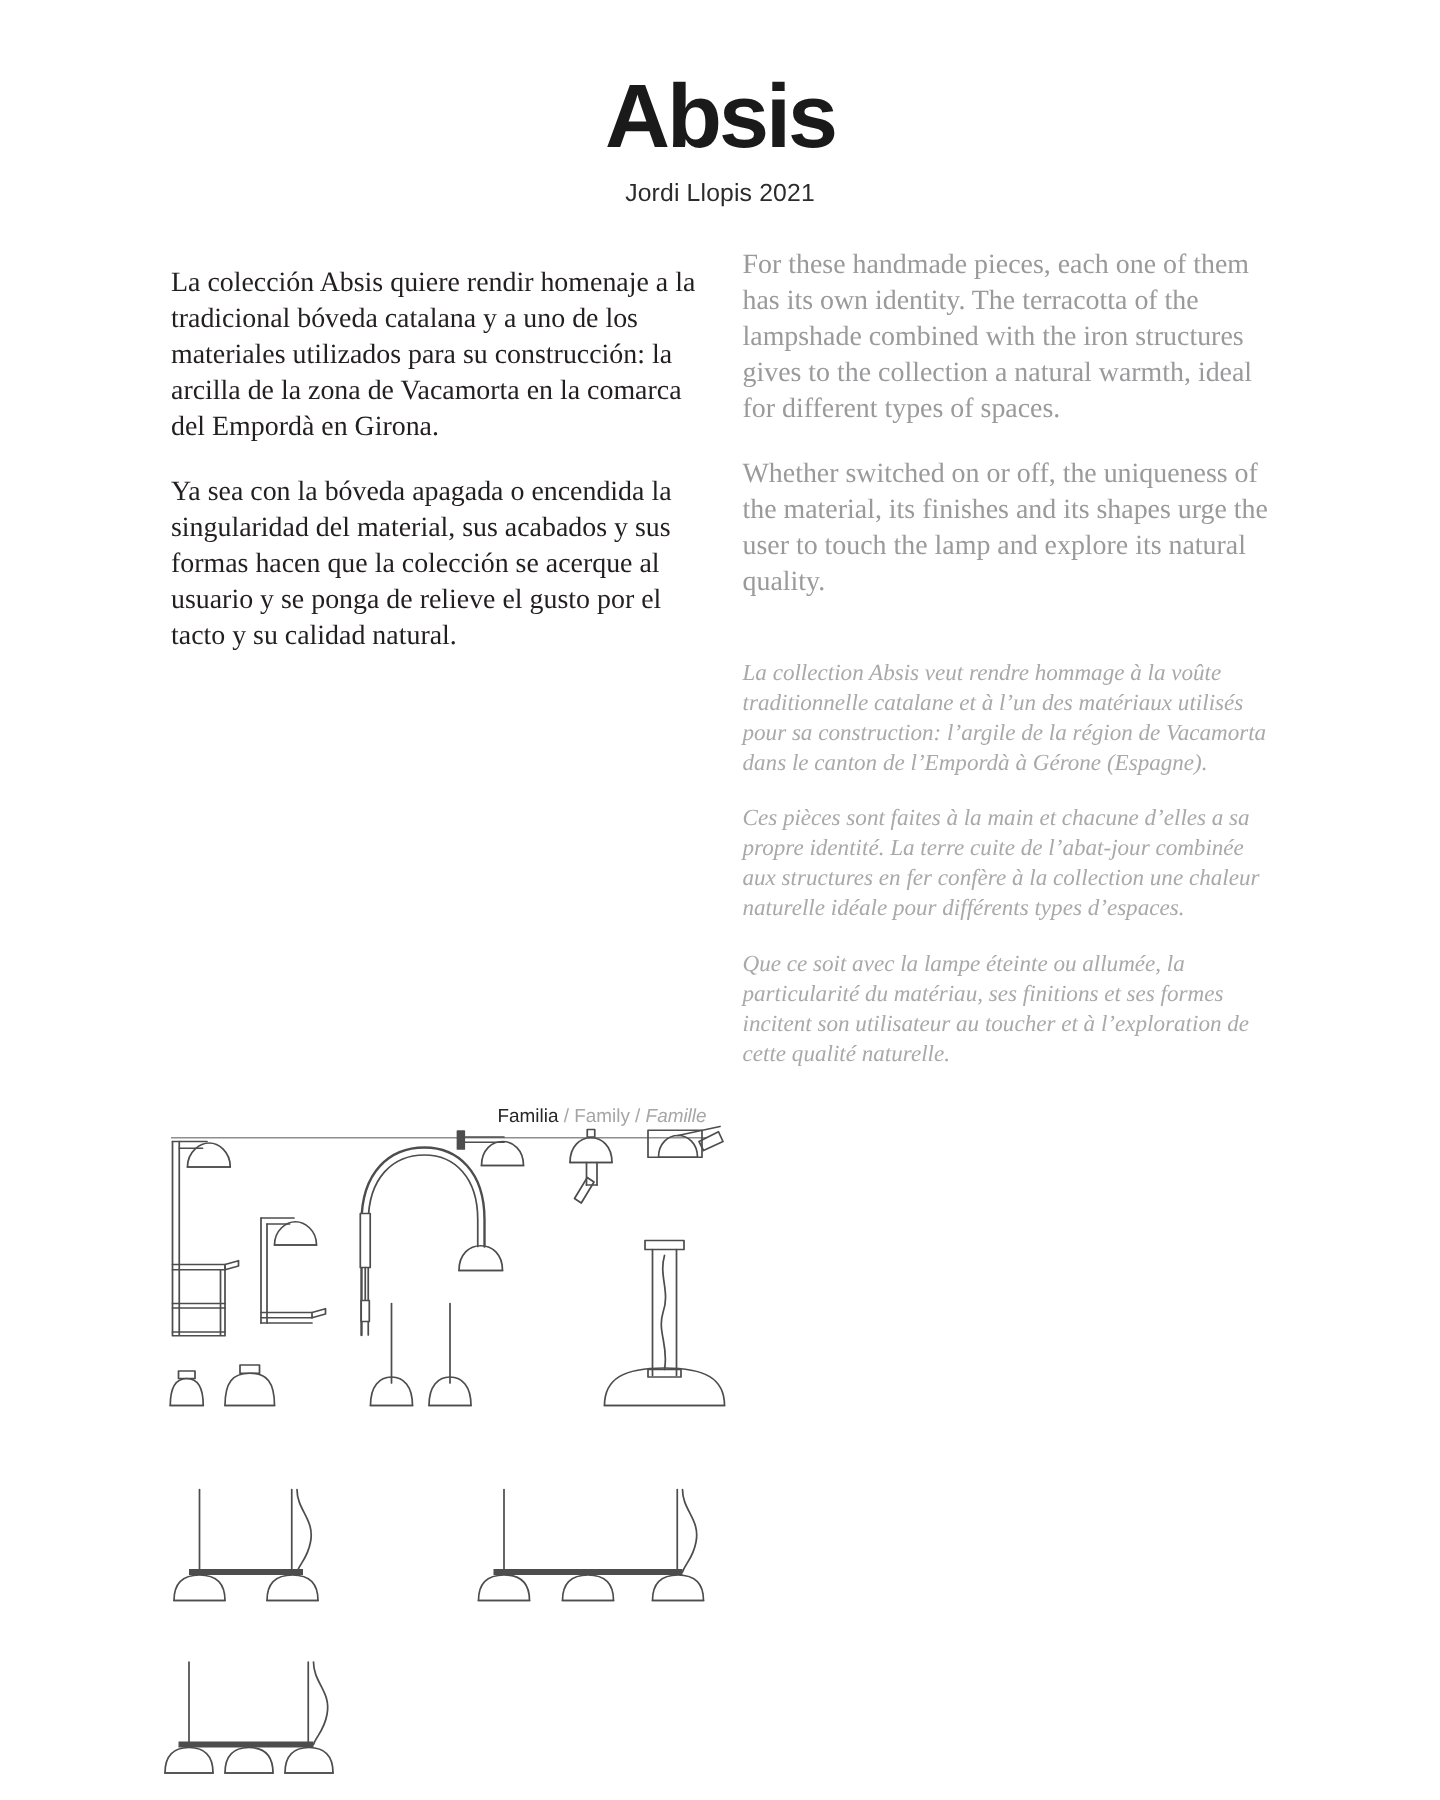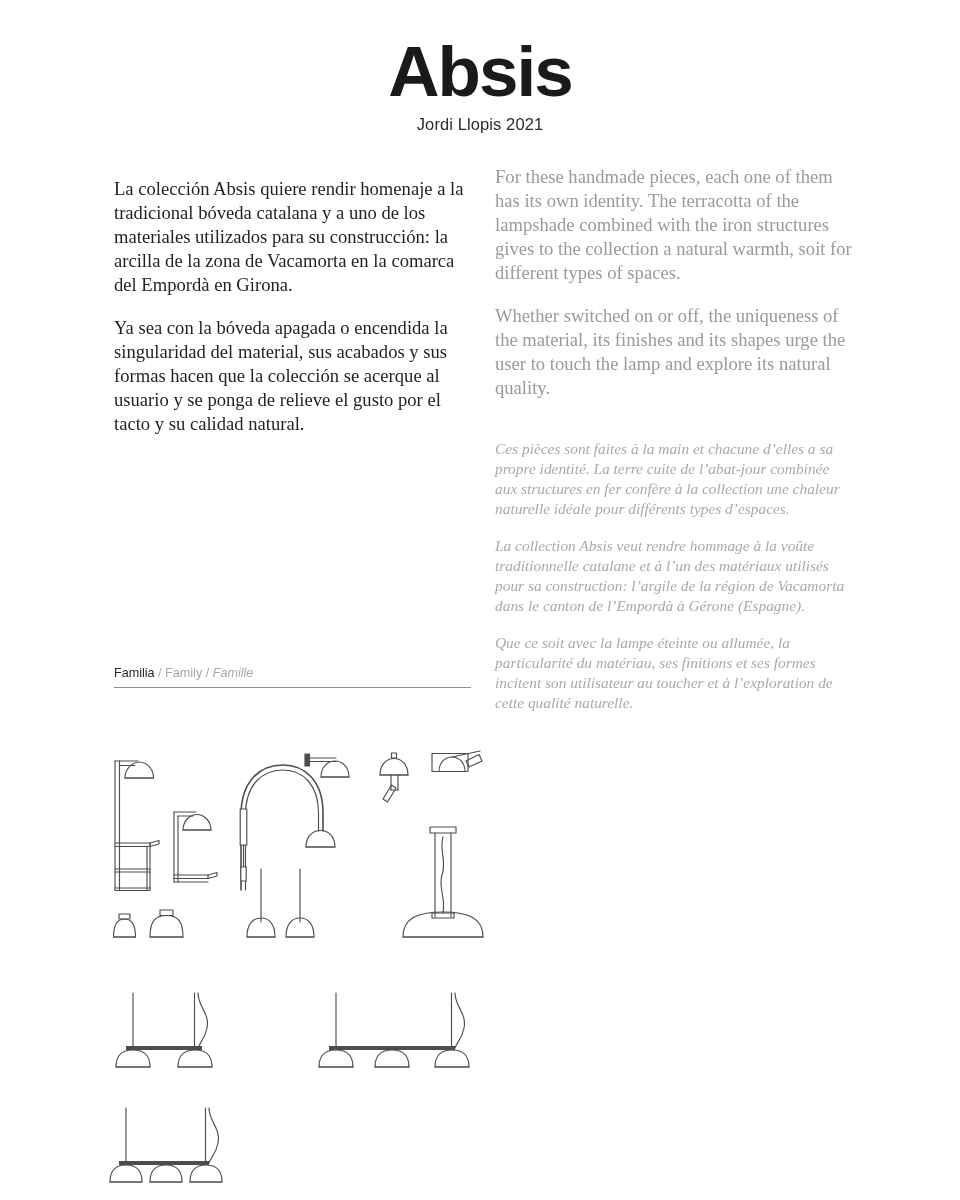--- a/index.html
+++ b/index.html
@@ -14,25 +14,25 @@
     -webkit-font-smoothing: antialiased;
   }
 
   .page { position: relative; width: 960px; height: 1200px; background: #fff; }
 
   
   .header { text-align: center; padding-top: 36px; }
   .title {
     font-family: "Liberation Sans", sans-serif;
     font-weight: bold;
-    font-size: 71px;
+    font-size: 60px;
     letter-spacing: -2px;
     color: #1a1a1a;
     line-height: 1.0;
-    margin: 0;
+    margin: 12px;
   }
   .byline {
     font-family: "Liberation Sans", sans-serif;
     font-size: 16.5px;
     color: #2b2b2b;
     margin-top: 8px;
     letter-spacing: 0.1px;
   }
 
   
@@ -70,22 +70,23 @@
     line-height: 1.30;
     color: #a9a9ab;
     margin: 0 0 17px 0;
   }
   .fr-block { margin-top: 39px; }
 
   
   .family {
     position: absolute;
     left: 114px;
-    top: 667px;
+    top: 738px;
     width: 357px;
+    text-align: right;
   }
   .family-label {
     font-family: "Liberation Sans", sans-serif;
     font-size: 12.6px;
     line-height: 1;
     white-space: nowrap;
     padding-bottom: 7px;
   }
   .family-label .es-t { color: #262626; }
   .family-label .sep  { color: #a6a6a6; }
@@ -116,25 +117,25 @@
   </div>
 
   <div class="columns">
 
     <div class="col col-left">
       <p class="es">La colección Absis quiere rendir homenaje a la tradicional bóveda catalana y a uno de los materiales utilizados para su construcción: la arcilla de la zona de Vacamorta en la comarca del Empordà en Girona.</p>
       <p class="es">Ya sea con la bóveda apagada o encendida la singularidad del material, sus acabados y sus formas hacen que la colección se acerque al usuario y se ponga de relieve el gusto por el tacto y su calidad natural.</p>
     </div>
 
     <div class="col col-right">
-      <p class="en">For these handmade pieces, each one of them has its own identity. The terracotta of the lampshade combined with the iron structures gives to the collection a natural warmth, soit for different types of spaces.</p>
+      <p class="en">For these handmade pieces, each one of them has its own identity. The terracotta of the lampshade combined with the iron structures gives to the collection a natural warmth, ideal for different types of spaces.</p>
       <p class="en">Whether switched on or off, the uniqueness of the material, its finishes and its shapes urge the user to touch the lamp and explore its natural quality.</p>
       <div class="fr-block">
+        <p class="fr">La collection Absis veut rendre hommage à la voûte traditionnelle catalane et à l’un des matériaux utilisés pour sa construction: l’argile de la région de Vacamorta dans le canton de l’Empordà à Gérone (Espagne).</p>
         <p class="fr">Ces pièces sont faites à la main et chacune d’elles a sa propre identité. La terre cuite de l’abat-jour combinée aux structures en fer confère à la collection une chaleur naturelle idéale pour différents types d’espaces.</p>
-        <p class="fr">La collection Absis veut rendre hommage à la voûte traditionnelle catalane et à l’un des matériaux utilisés pour sa construction: l’argile de la région de Vacamorta dans le canton de l’Empordà à Gérone (Espagne).</p>
         <p class="fr">Que ce soit avec la lampe éteinte ou allumée, la particularité du matériau, ses finitions et ses formes incitent son utilisateur au toucher et à l’exploration de cette qualité naturelle.</p>
       </div>
     </div>
 
   </div>
 
   <div class="family">
     <div class="family-label">
       <span class="es-t">Familia</span><span class="sep"> / </span><span class="en-t">Family</span><span class="sep"> / </span><span class="fr-t">Famille</span>
     </div>

